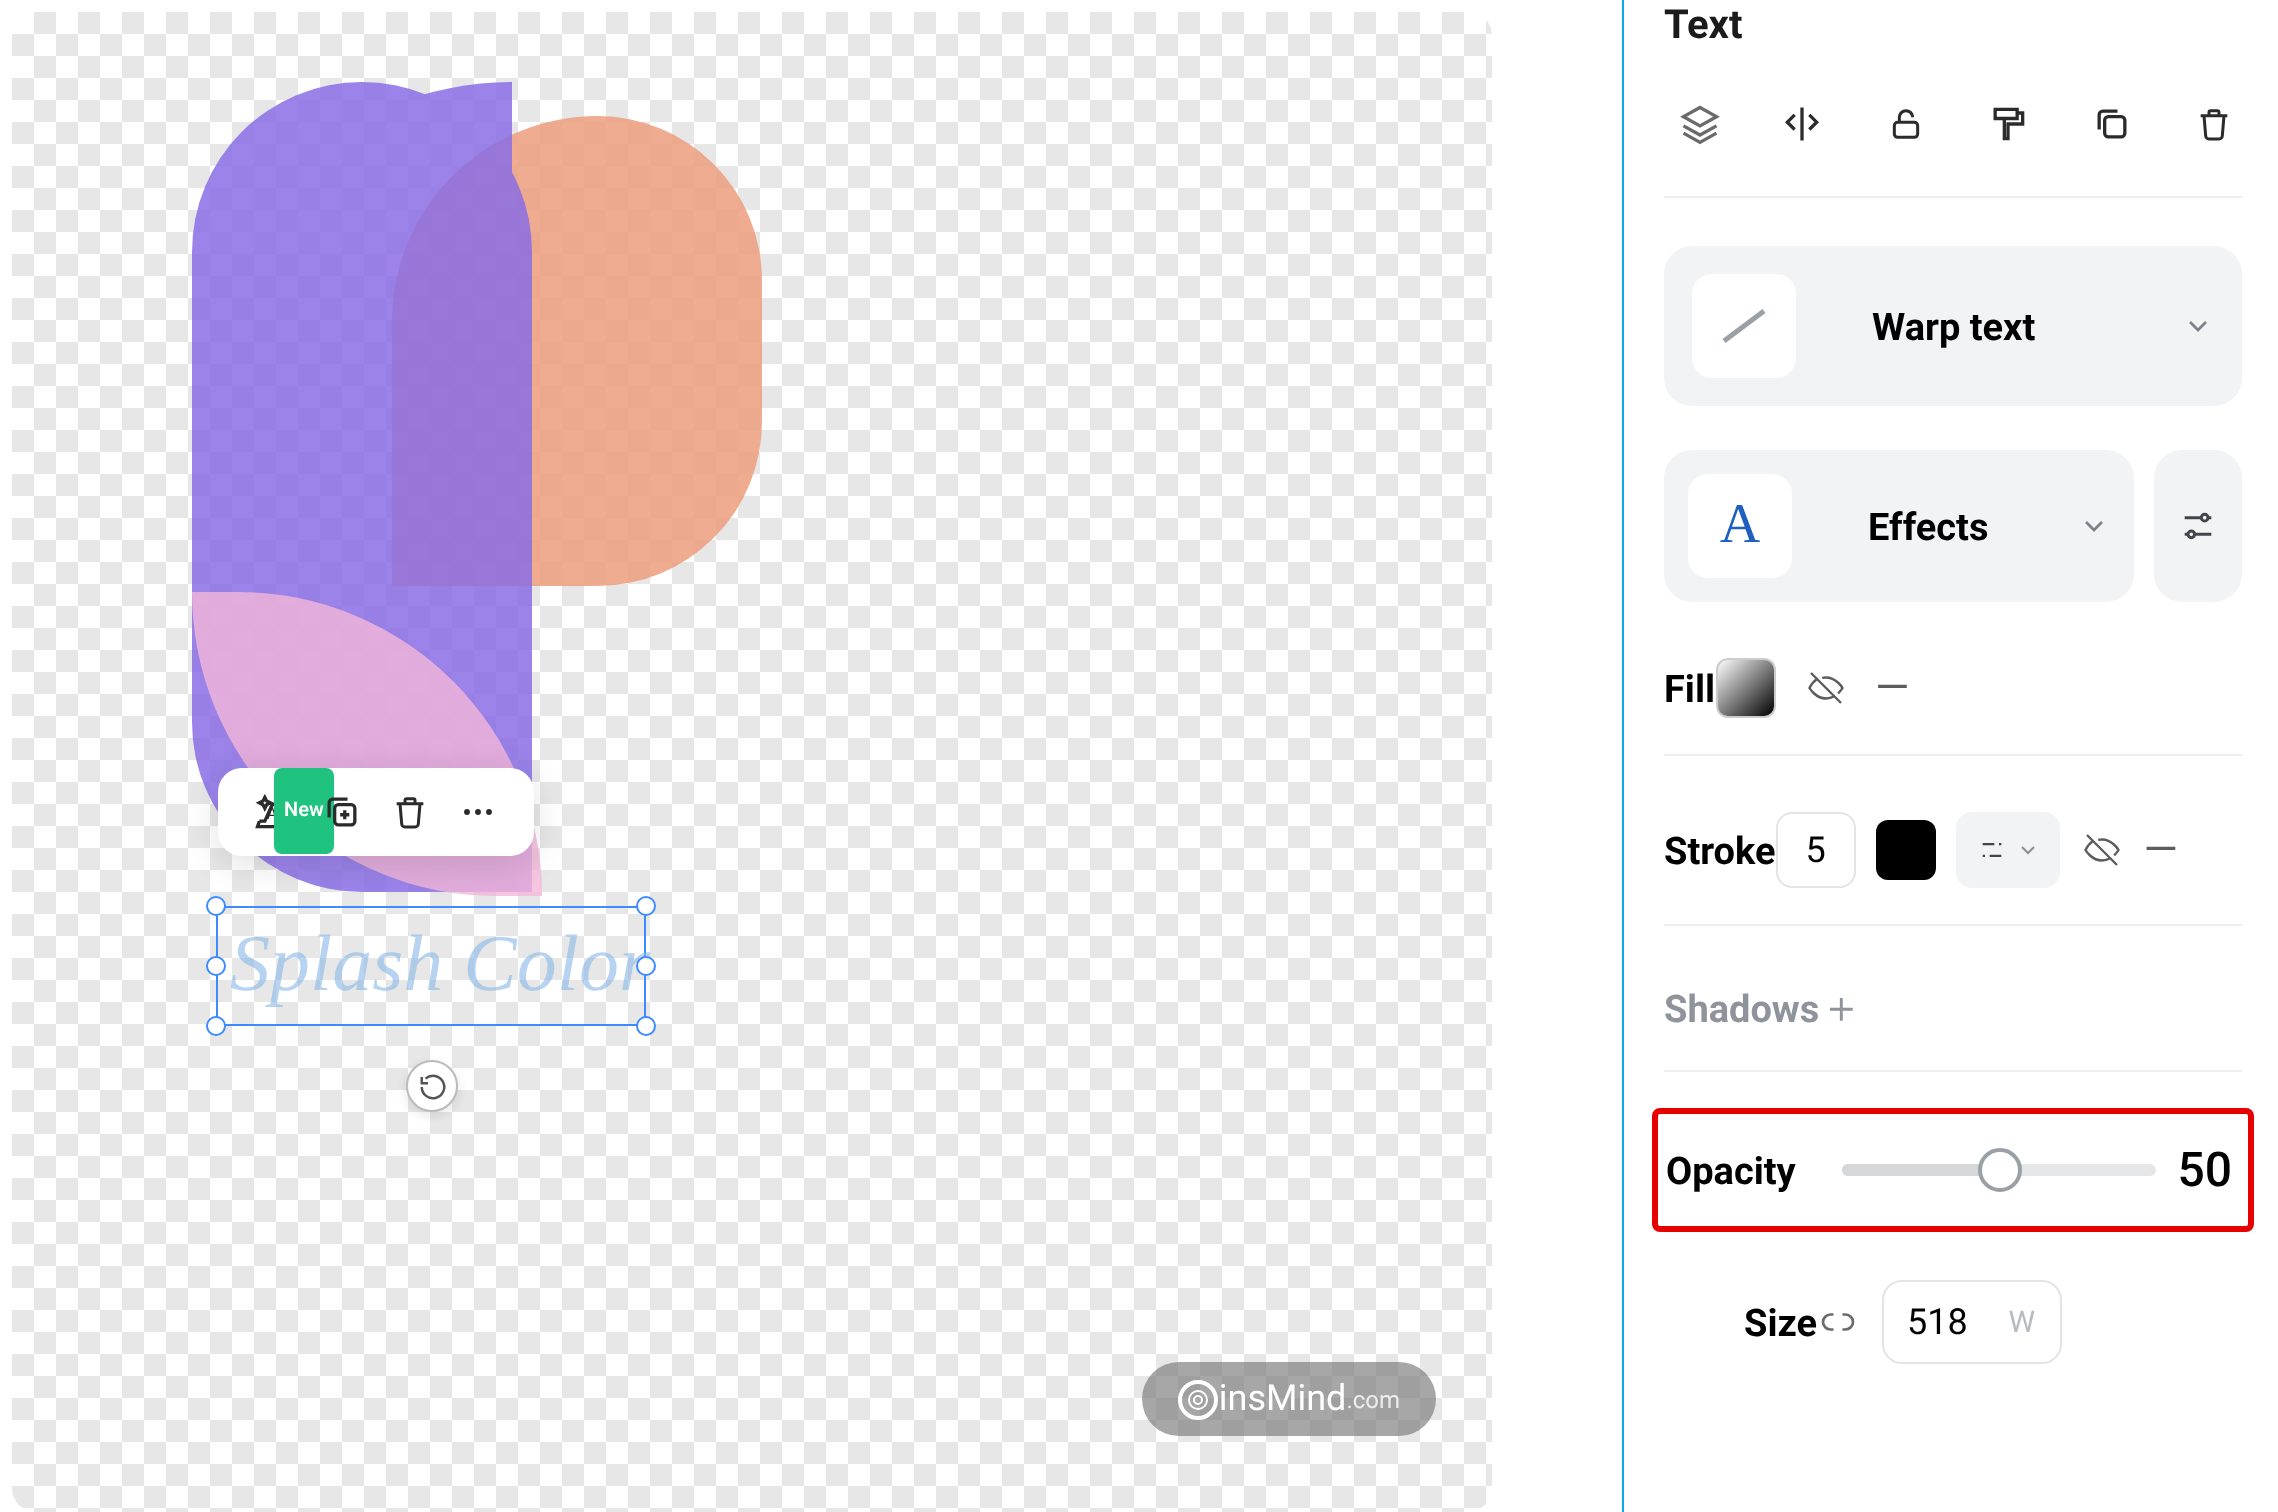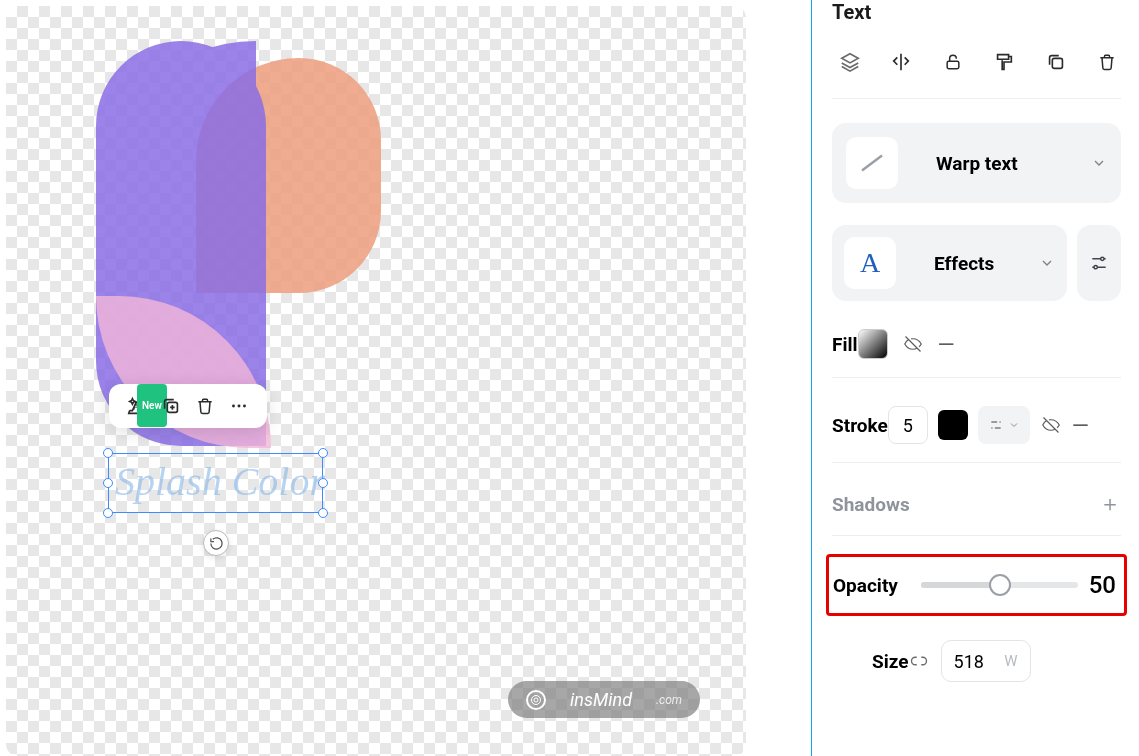--- a/index.html
+++ b/index.html
@@ -119,27 +119,26 @@
 
   .rotate-handle {
     position:absolute; left: 197px; top: 524px;
     width:26px;height:26px;border:1px solid #bbb;border-radius:50%;
     background:#fff;display:flex;align-items:center;justify-content:center;
     box-shadow:0 2px 6px rgba(0,0,0,.1);
   }
 
   
   .watermark {
-    position:absolute; right:46px; bottom:38px;
+    position:absolute; right:28px; bottom:38px;
     background: rgba(120,120,120,.65);
     color:#fff; border-radius: 20px;
     padding: 8px 18px;
-    display:flex; align-items:center; gap:24px;
+    display:flex; align-items:center; gap:0;
     font-size:18px;
-    font-style:italic;
   }
   .watermark .wm-icon{
     width:20px;height:20px;border:2px solid #fff;border-radius:50%;
     display:flex;align-items:center;justify-content:center;
   }
   .wm-dom{font-size:12px;opacity:.8;}
 
   
   .panel {
     width: 328px; border-left:1px solid #0ea5e9; padding: 0 0 0 0;
@@ -198,21 +197,21 @@
   .stroke-input{
     width:40px;height:38px;border:1px solid #e4e4e4;border-radius:8px;
     display:flex;align-items:center;justify-content:center;font-size:18px;
   }
   .stroke-style{
     width:52px;height:38px;background:#f2f3f5;border-radius:8px;
     display:flex;align-items:center;justify-content:center;gap:4px;color:#5c5c5c;
   }
 
   .shadows-row{
-    display:flex;align-items:center;justify-content:space-between;
+    display:flex;align-items:center;justify-content:flex-start;
     color:#8f949c;padding:4px 0 16px;border-bottom:1px solid #eee;
   }
   .shadows-row .prop-label{color:#8f949c;}
   .plus{font-size:22px;}
 
   .opacity-block{
     border:3px solid #e60000;border-radius:4px;
     padding:14px 8px 14px 4px;margin:-4px -6px;
     display:flex;align-items:center;gap:10px;justify-content:space-between;
   }

